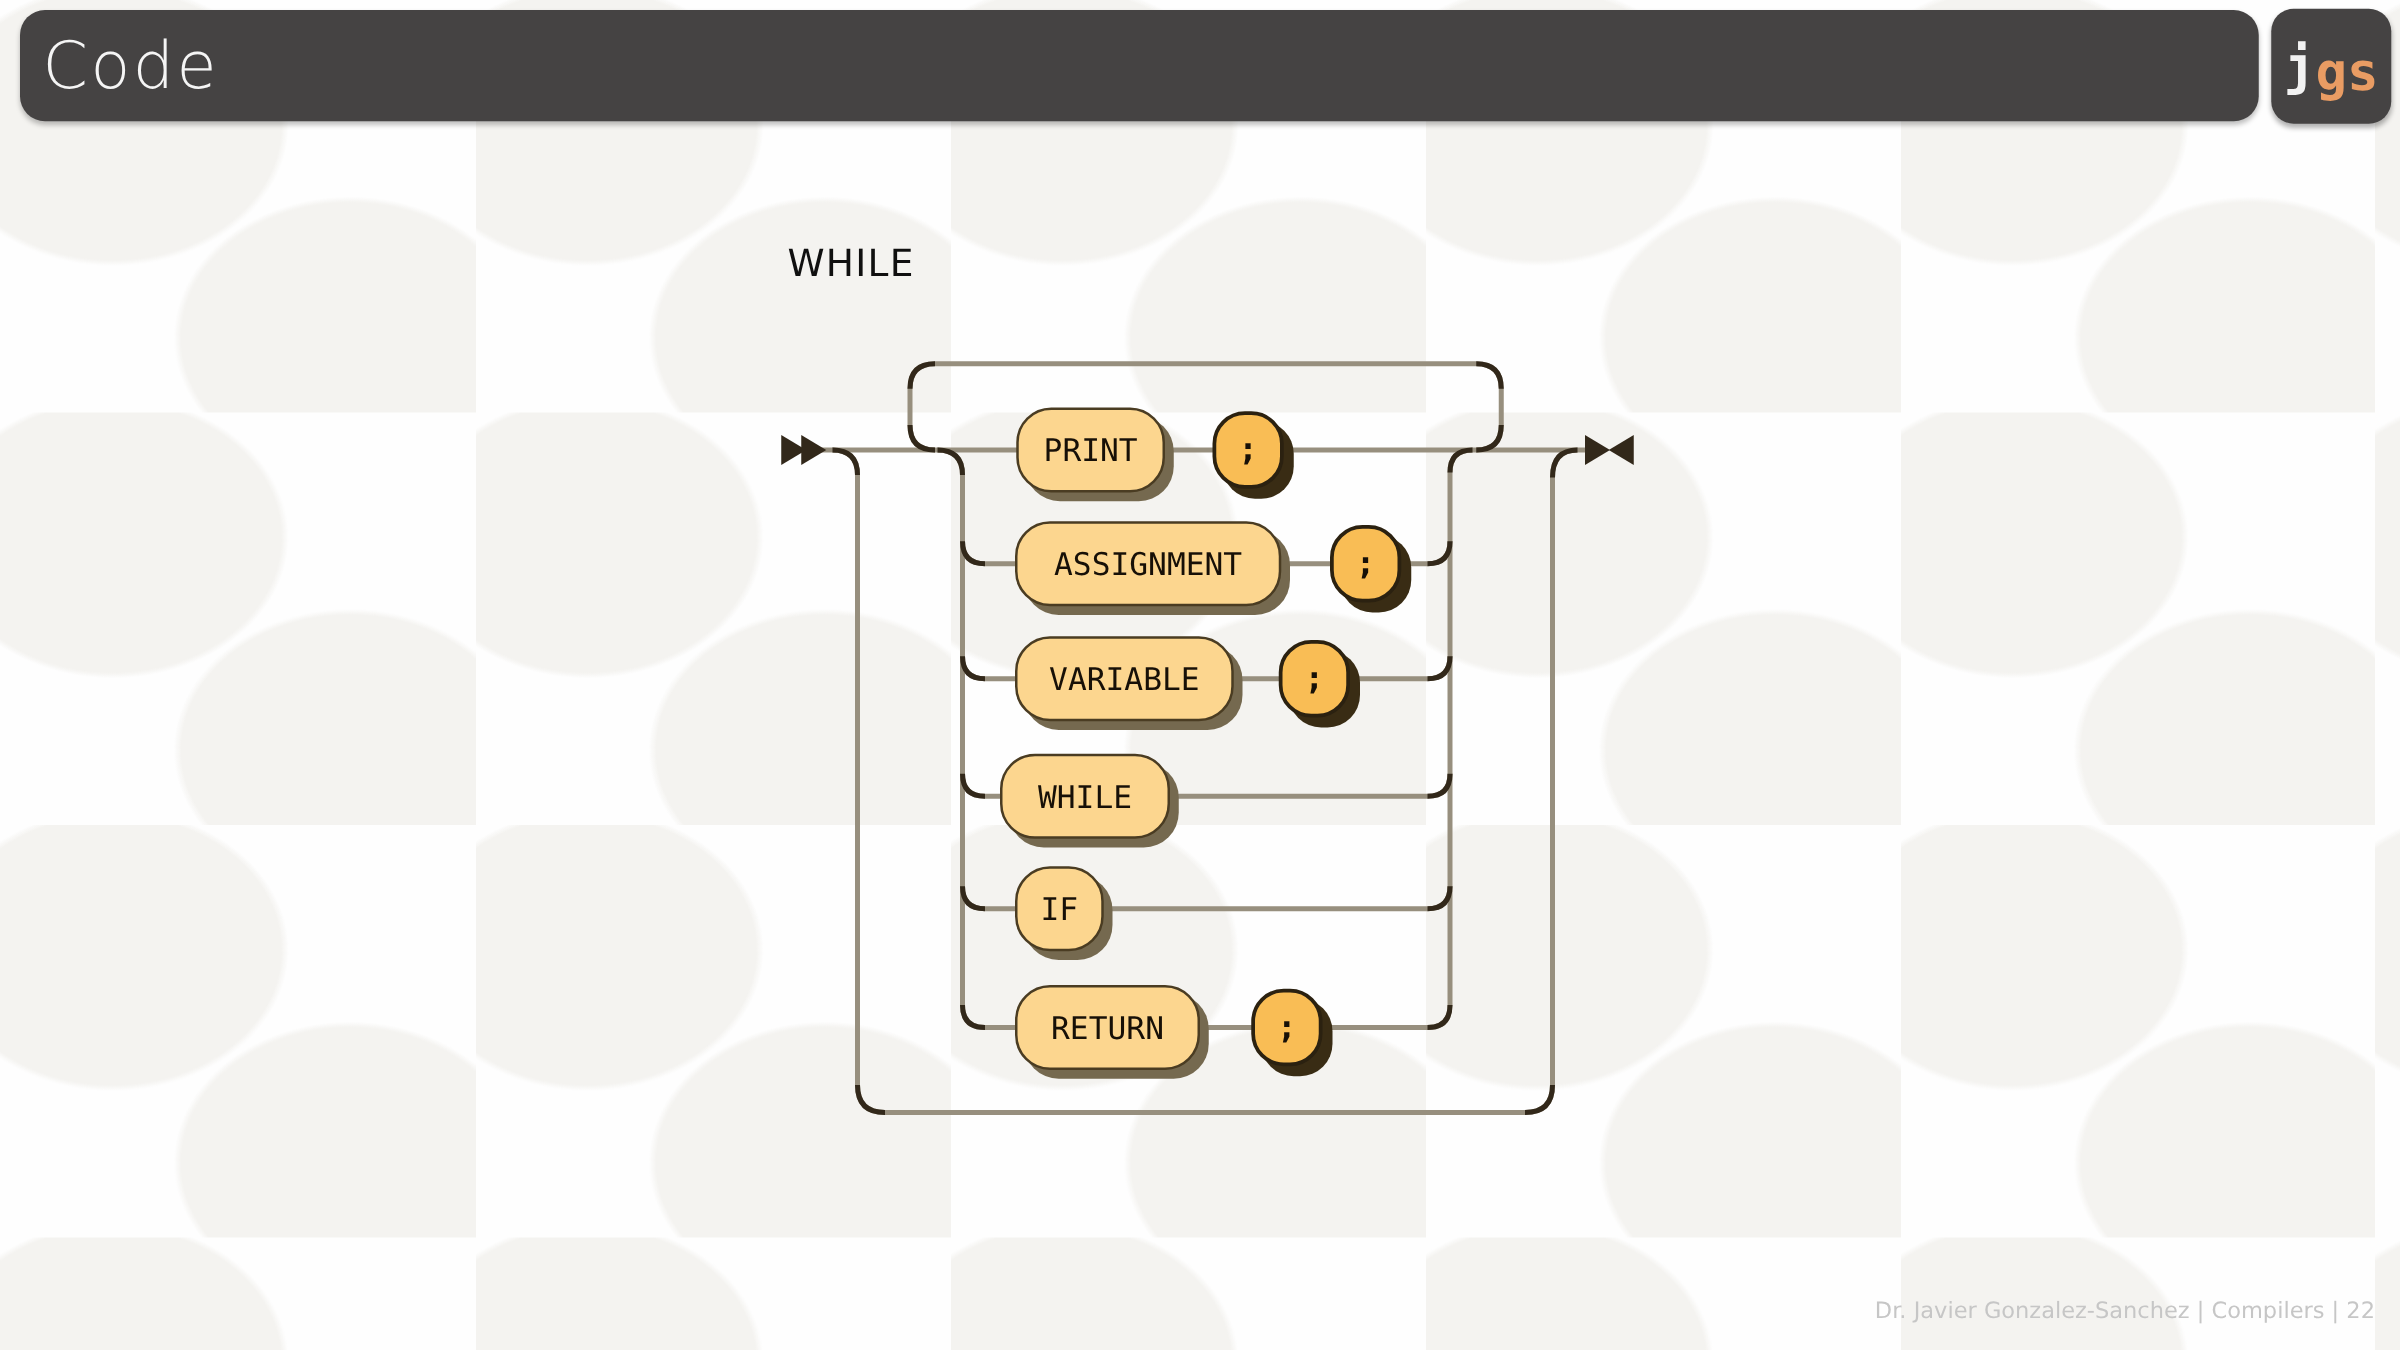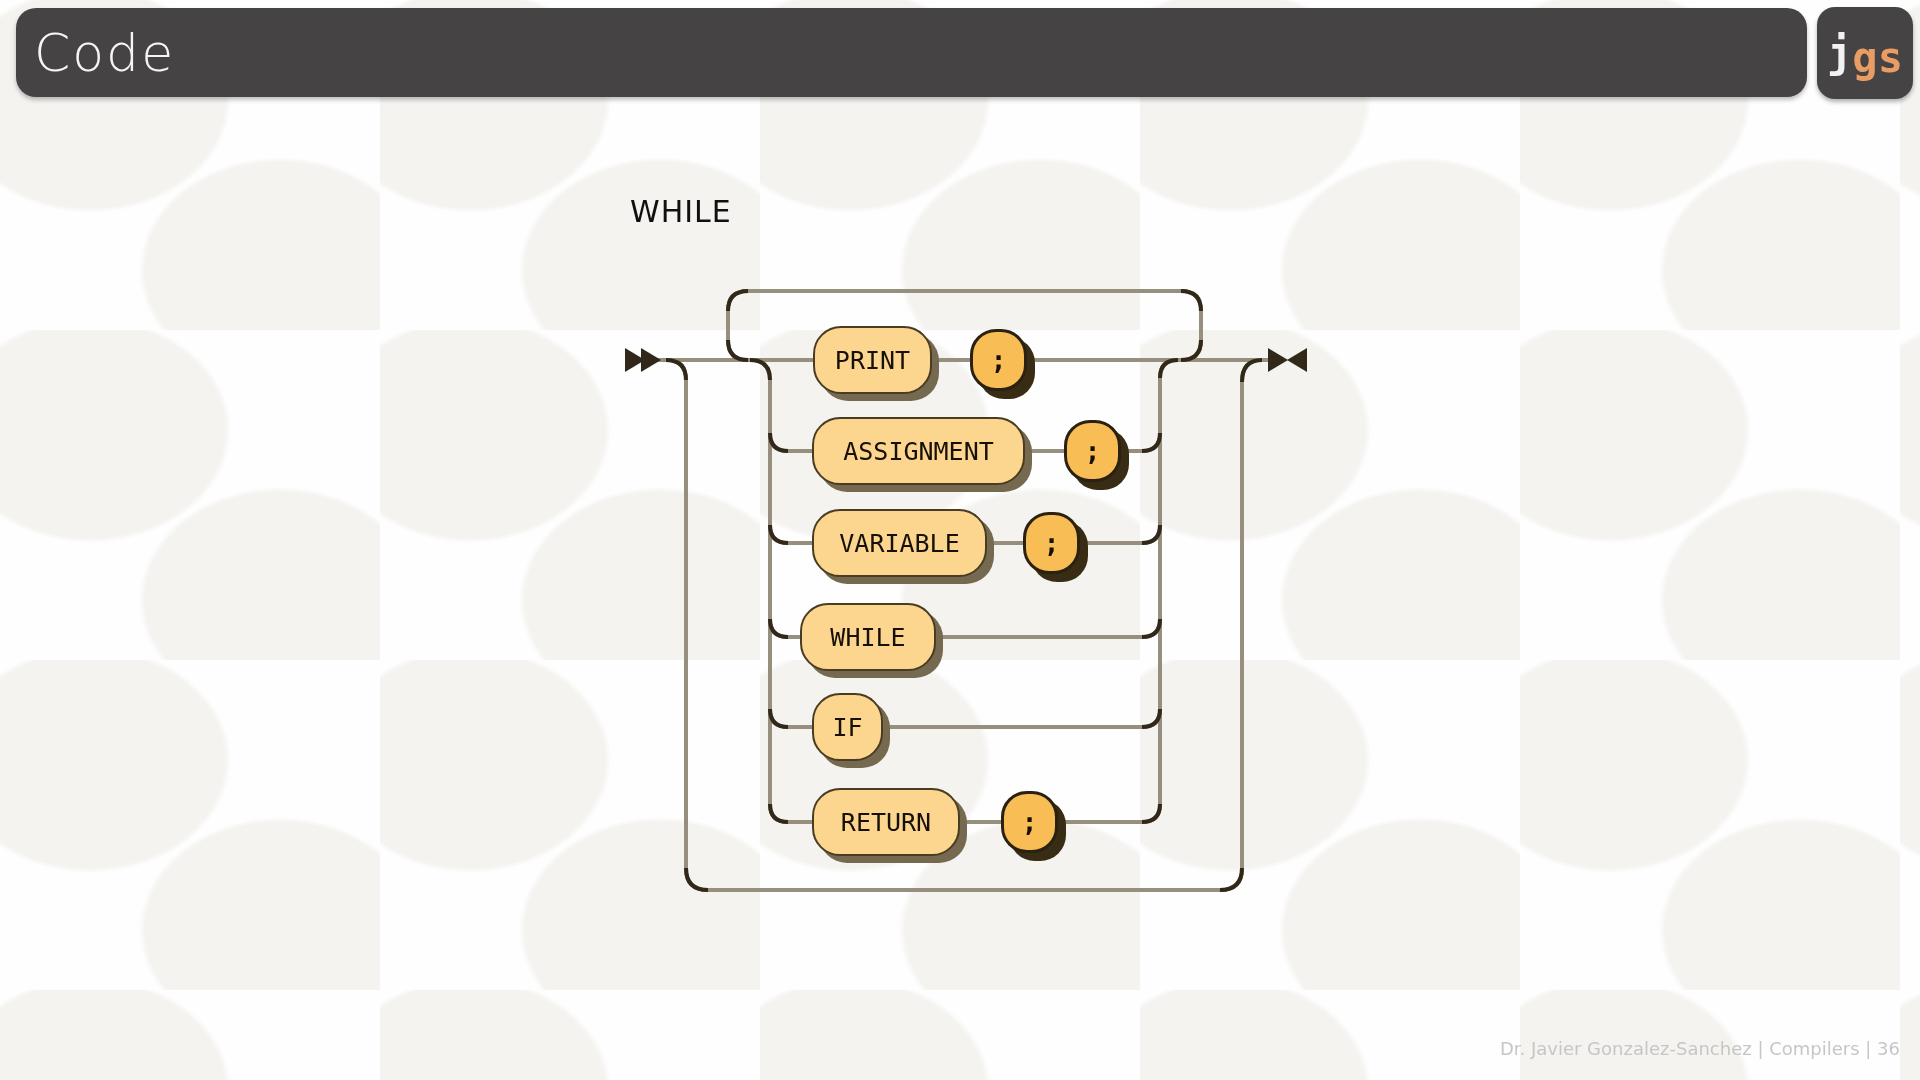--- a/index.html
+++ b/index.html
@@ -161,15 +161,15 @@
     <div class="node box" style="left:812px;top:693px;width:71px;">IF</div>
     <div class="node box" style="left:812px;top:788px;width:148px;">RETURN</div>
 
     <div class="node oval" style="left:970px;top:329px;">;</div>
     <div class="node oval" style="left:1064px;top:420px;">;</div>
     <div class="node oval" style="left:1023px;top:512px;">;</div>
     <div class="node oval" style="left:1001px;top:791px;">;</div>
 
   </div>
 
-  <div class="footer">Dr. Javier Gonzalez-Sanchez | Compilers | 36</div>
+  <div class="footer">Dr. Javier Gonzalez-Sanchez | Compilers | 22</div>
 
 </div>
 
 </body></html>

